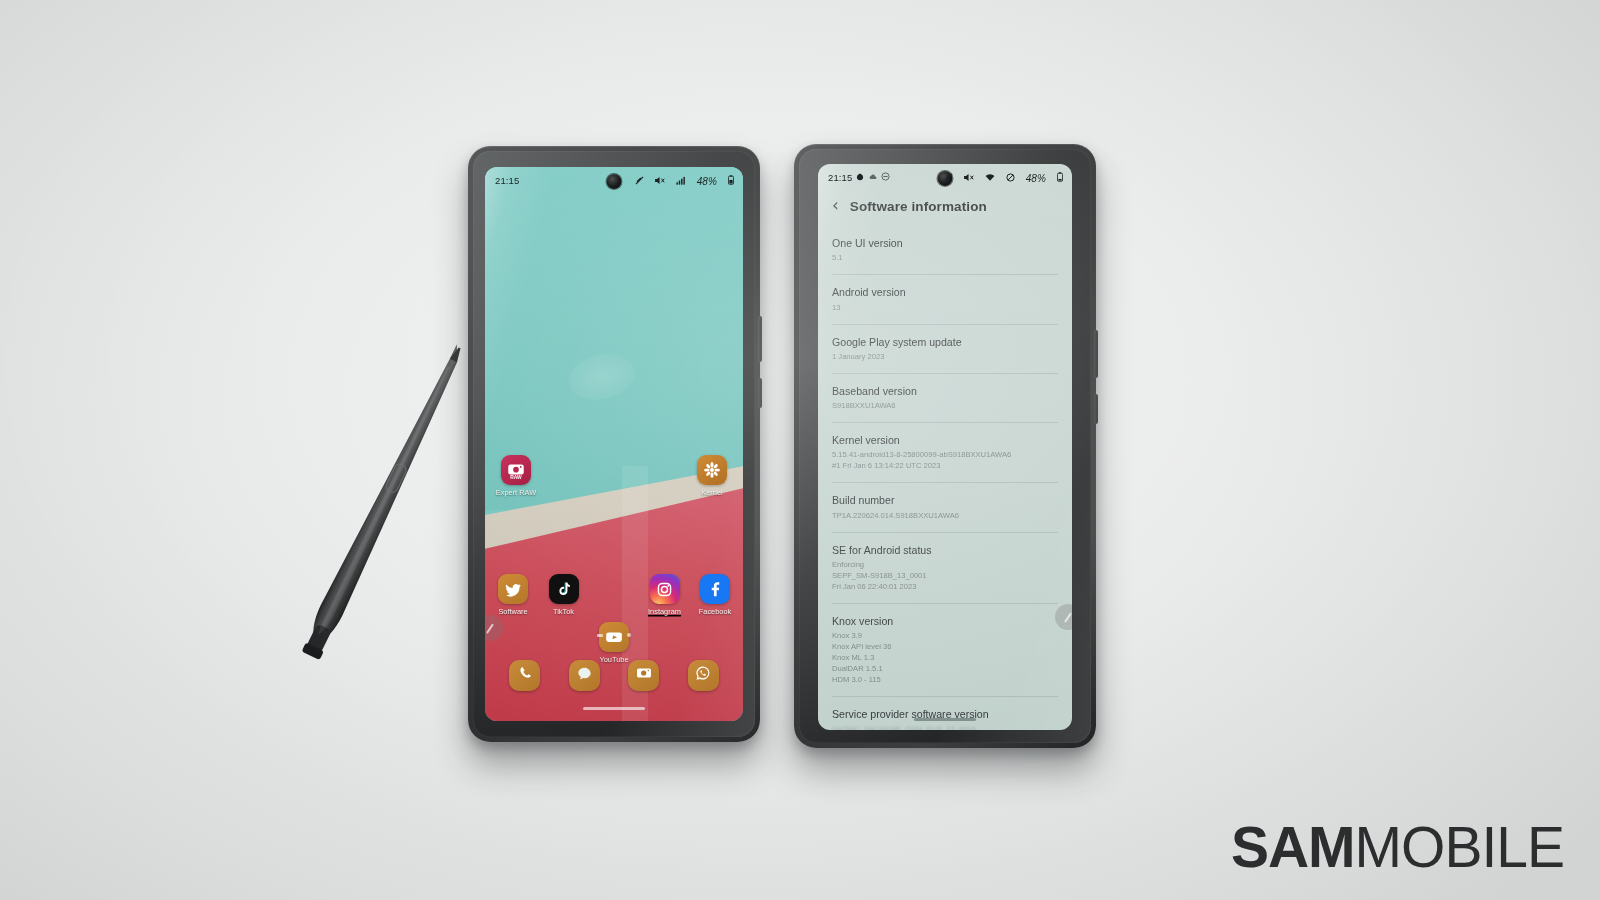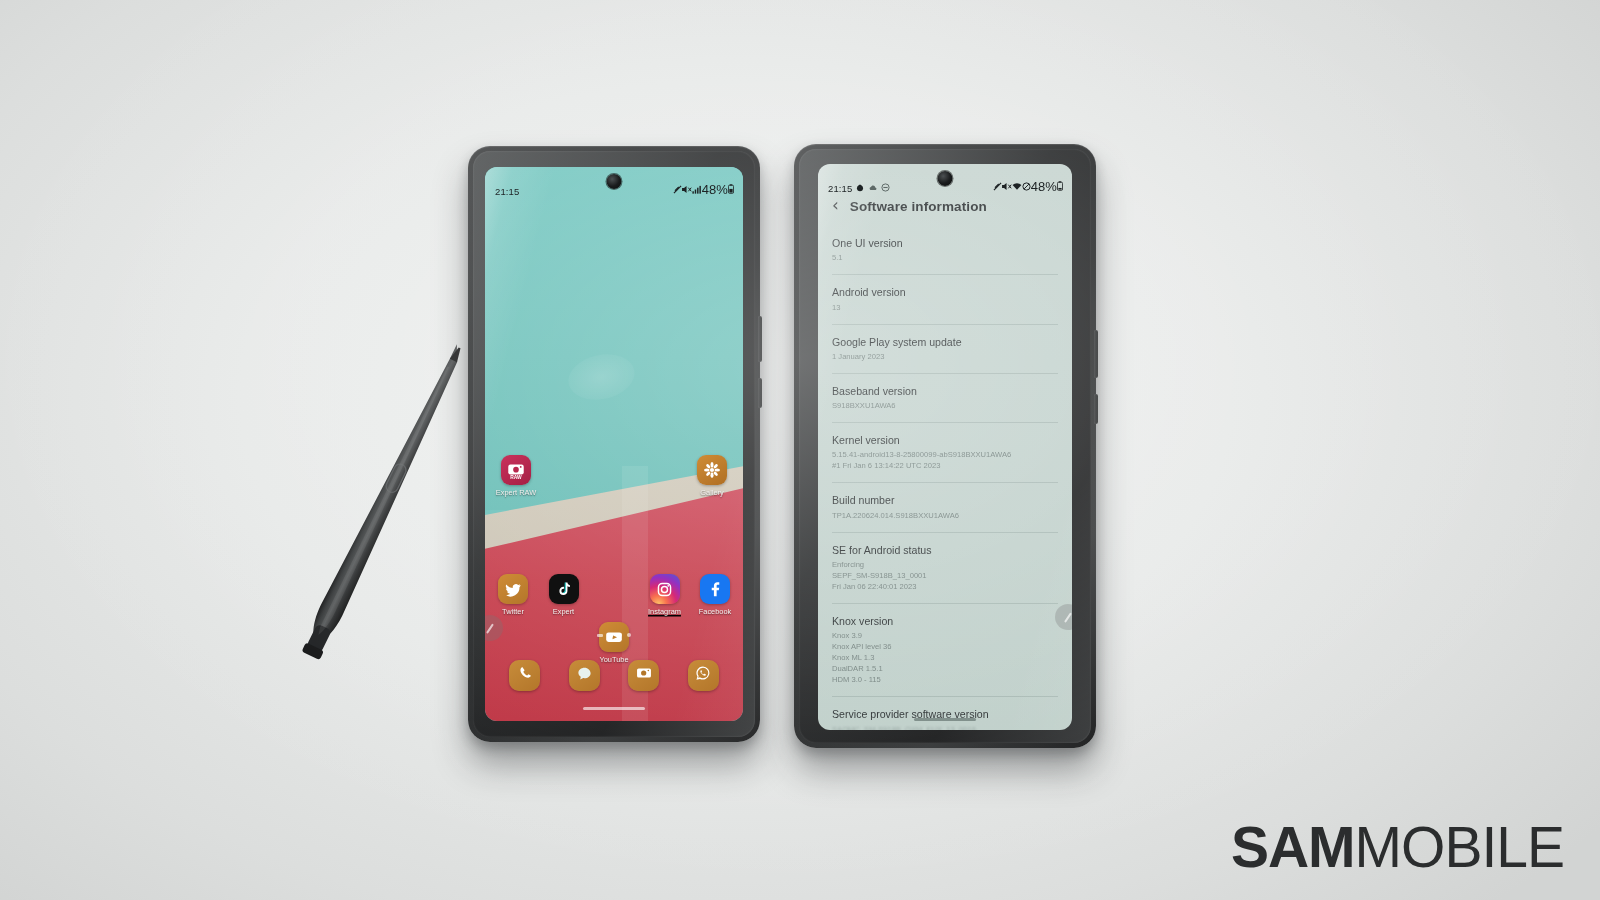--- a/index.html
+++ b/index.html
@@ -54,27 +54,27 @@
 
   
   .sidebtn {
     position: absolute; width: 4px; border-radius: 2px;
     background: linear-gradient(90deg,#2e3031,#17191a);
     box-shadow: inset 0 0 1px rgba(255,255,255,0.2);
   }
 
   
   .statusbar {
-    position: absolute; top: 8px; left: 0; right: 0; height: 22px;
-    display: flex; align-items: flex-end; justify-content: space-between;
-    padding: 16px 9px 0 10px;
+    position: absolute; top: 0; left: 0; right: 0; height: 22px;
+    display: flex; align-items: flex-start; justify-content: space-between;
+    padding: 8px 9px 0 10px;
     font-size: 9.5px; letter-spacing: .1px; z-index: 10;
   }
   .sb-left { display: flex; align-items: center; gap: 4px; }
-  .sb-right { display: flex; align-items: center; gap: 0; font-size: 13px; }
+  .sb-right { display: flex; align-items: center; gap: 11px; font-size: 10px; font-style: italic; }
   .sb-ic { display: inline-block; line-height: 1; }
 
   
   #wall-left {
     position: absolute; inset: 0;
     background: #62bdb6;
   }
   .wall-teal {
     position: absolute; left: 0; right: 0; top: 0; height: 62%;
     background: linear-gradient(180deg,#6ec4bd 0%, #63bdb5 55%, #5cb8b0 100%);
@@ -290,41 +290,41 @@
                 <ellipse cx="11" cy="16.7" rx="1.7" ry="3.1"></ellipse>
                 <ellipse cx="5.3" cy="11" rx="3.1" ry="1.7"></ellipse>
                 <ellipse cx="16.7" cy="11" rx="3.1" ry="1.7"></ellipse>
                 <ellipse cx="6.9" cy="6.9" rx="2.8" ry="1.6" transform="rotate(45 6.9 6.9)"></ellipse>
                 <ellipse cx="15.1" cy="15.1" rx="2.8" ry="1.6" transform="rotate(45 15.1 15.1)"></ellipse>
                 <ellipse cx="15.1" cy="6.9" rx="2.8" ry="1.6" transform="rotate(-45 15.1 6.9)"></ellipse>
                 <ellipse cx="6.9" cy="15.1" rx="2.8" ry="1.6" transform="rotate(-45 6.9 15.1)"></ellipse>
               </g>
             </svg>
           </div>
-          <div class="lbl">Gallery</div>
+          <div class="lbl">Kernel</div>
         </div>
       </div>
 
       <div class="appgrid" style="top:73.5%; padding:0 6px;">
         <div class="app" style="width:44px;">
           <div class="ico" style="background:linear-gradient(145deg,#cf8c36,#b3762a);">
             <svg width="19" height="19" viewBox="0 0 22 22">
                 <path d="M19.5 6.2c-.7.3-1.4.5-2.1.6.6-.4 1.1-1 1.3-1.8-.7.4-1.5.7-2.3.9a3.6 3.6 0 0 0-6.2 3.3C7 9 4.4 7.5 2.7 5.2a3.6 3.6 0 0 0 1.1 4.8c-.6 0-1.1-.2-1.6-.4.1 1.8 1.3 3.3 3 3.6-.5.2-1.1.2-1.7.1.5 1.5 1.9 2.6 3.5 2.6A7.3 7.3 0 0 1 2 17.5a10.3 10.3 0 0 0 15.9-9.2c.7-.5 1.2-1.2 1.6-2.1z" fill="#ffffff"></path>
               </svg>
           </div>
-          <div class="lbl">Twitter</div>
+          <div class="lbl">Software</div>
         </div>
         <div class="app" style="width:44px;">
           <div class="ico" style="background:#101010;">
             <svg width="17" height="17" viewBox="0 0 22 22">
                 <path d="M13.6 2h2.5c.2 1.9 1.3 3.2 3.2 3.4v2.5c-1.2 0-2.3-.4-3.2-1v5.9c0 3.1-2.3 5.2-5.2 5.2A5.2 5.2 0 0 1 5.7 12.8c0-2.9 2.3-5.2 5.2-5.2.3 0 .6 0 .9.1v2.6c-.3-.1-.6-.2-.9-.2a2.7 2.7 0 1 0 2.7 2.7V2z" fill="#ffffff"></path>
                 <path d="M12.6 2h1.2v10.8a2.7 2.7 0 0 1-4 2.3 2.7 2.7 0 0 0 2.8-2.7V2z" fill="#25f4ee"></path>
               </svg>
           </div>
-          <div class="lbl">Expert</div>
+          <div class="lbl">TikTok</div>
         </div>
         <div class="app" style="width:44px;margin-top:48px;">
           <div class="ico" style="background:linear-gradient(145deg,#cf8c36,#b3762a);">
             <svg width="20" height="20" viewBox="0 0 22 22">
                 <rect x="2.4" y="6" width="17.2" height="10.4" rx="2.6" fill="#ffffff"></rect>
                 <path d="M9.4 9 L14.4 11.2 L9.4 13.4 Z" fill="#c07f2e"></path>
               </svg>
           </div>
           <div class="lbl">YouTube</div>
         </div>

